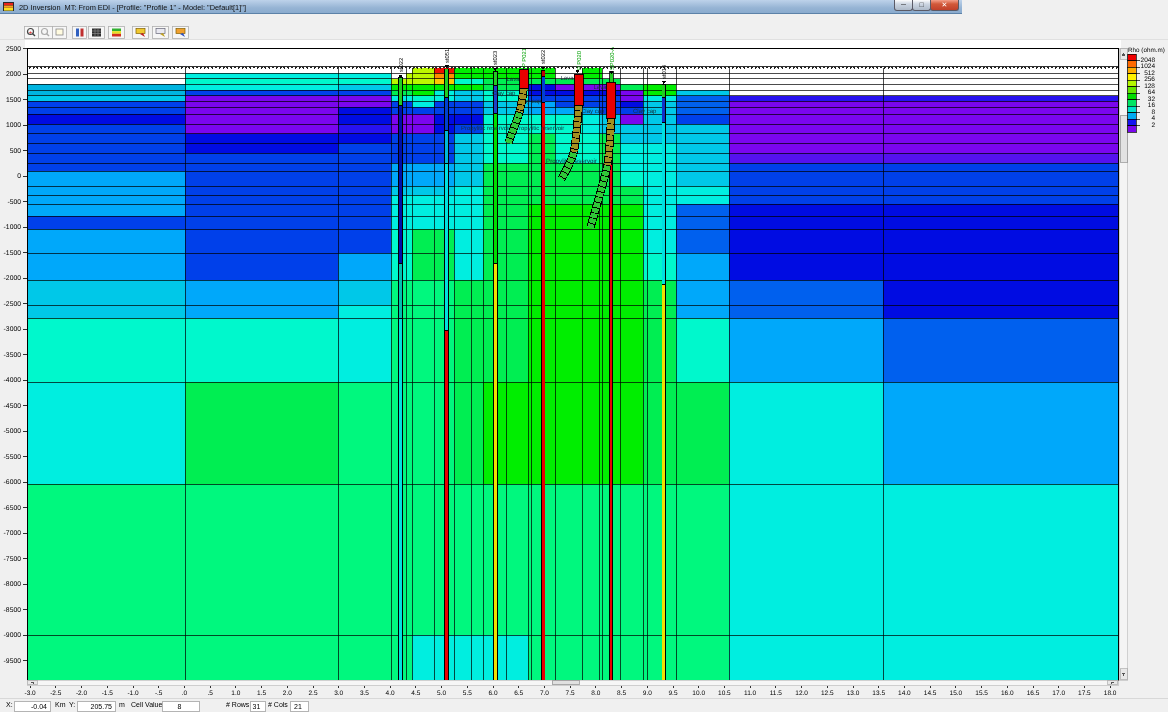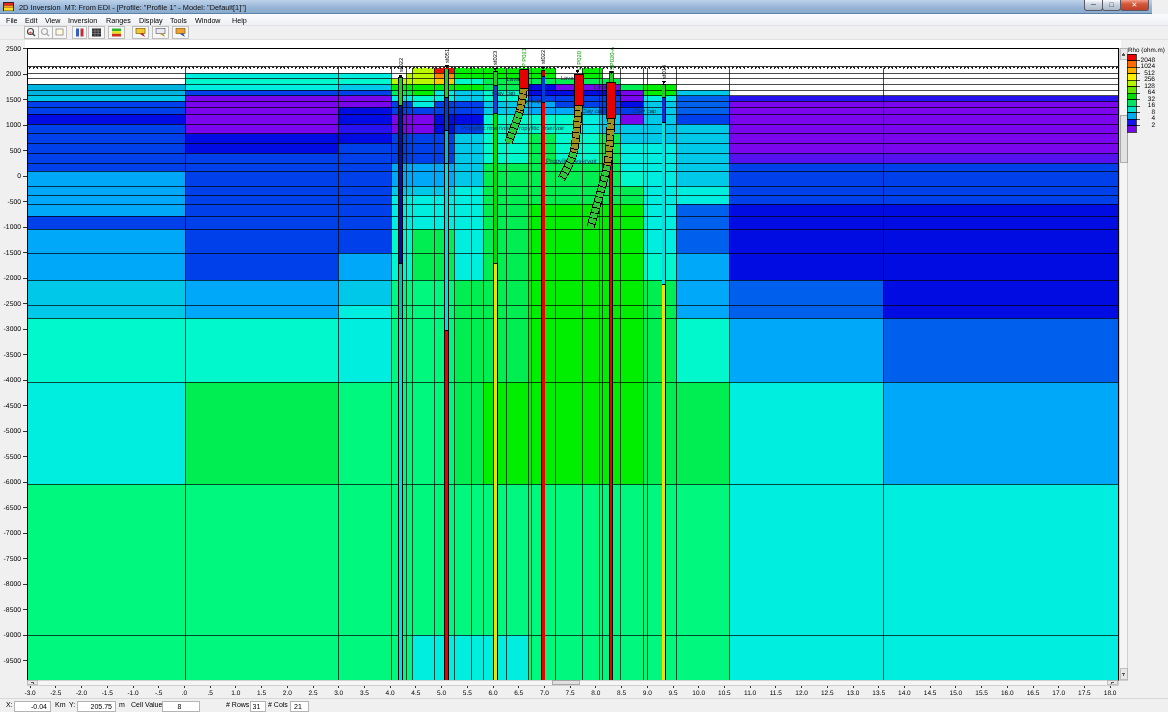--- a/index.html
+++ b/index.html
@@ -1,16 +1,16 @@
 <!DOCTYPE html>
 <html><head><meta charset="utf-8"><style>
 *{margin:0;padding:0;box-sizing:border-box}
 html,body{width:1168px;height:712px;overflow:hidden;font-family:"Liberation Sans",sans-serif}
 #win{width:1168px;height:712px;position:relative;background:#f0f0f0}
-#titlebar{position:absolute;left:0;top:0;width:1152px;height:14px;
+#titlebar{position:absolute;left:0;top:0;width:962px;height:14px;
  background:linear-gradient(#bdd2ea,#96b4d4 60%,#8aabce);border-bottom:1px solid #5c82a8;}
 #ticon{position:absolute;left:3px;top:2px;width:12px;height:10px}
 #ttext{position:absolute;left:19px;top:2.5px;font-size:7.4px;color:#111}
 #wbtns{position:absolute;right:3px;top:0px}
 .wb{display:inline-block;width:19px;height:11px;border:1px solid #5a5a66;border-top:none;
  border-radius:0 0 3px 3px;background:linear-gradient(#fdfdfd,#cdd6e2 40%,#aebac9);
  margin-left:-1px;text-align:center;font-size:7px;line-height:10px;color:#222;vertical-align:top}
 .wb.close{background:linear-gradient(#f4a08a,#d2593a 40%,#c0402a);width:29px;color:#fff}
 #menubar{position:absolute;left:0;top:14px;width:1168px;height:12px;
  background:linear-gradient(#fafbfc,#eef1f5);border-bottom:1px solid #e2e2e2;font-size:7.2px;color:#000}
@@ -28,31 +28,20 @@
 <div id="win">
 <div id="titlebar">
  <svg id="ticon" viewBox="0 0 12 10">
         <rect x="0" y="0" width="11" height="9" fill="#2b2b2b"></rect>
  <rect x="1" y="1" width="9" height="2.4" fill="#e8241c"></rect>
         <rect x="1" y="3.6" width="9" height="2.2" fill="#f8a020"></rect>
  <rect x="1" y="6" width="9" height="2.6" fill="#f8e020"></rect>
       </svg>
  <div id="ttext">2D Inversion&nbsp; MT: From EDI - [Profile: "Profile 1" - Model: "Default[1]"]</div>
  <div id="wbtns"><span class="wb">─</span><span class="wb">□</span><span class="wb close">✕</span></div>
-</div>
-<div id="menubar">
- <span style="left:6px">File</span>
-      <span style="left:25px">Edit</span>
- <span style="left:45px">View</span>
-      <span style="left:68px">Inversion</span>
- <span style="left:106px">Ranges</span>
-      <span style="left:139px">Display</span>
- <span style="left:170px">Tools</span>
-      <span style="left:195px">Window</span>
- <span style="left:232px">Help</span>
 </div>
 <div id="toolbar">
  <svg style="position:absolute;left:24px;top:0" width="180" height="14" viewBox="0 0 180 14">
   <g stroke="#b0b0b0" fill="#f6f6f6" stroke-width="0.8">
    <rect x="0.5" y="0.5" width="14" height="12"></rect>
           <rect x="14.5" y="0.5" width="14" height="12"></rect>
    <rect x="28.5" y="0.5" width="14" height="12"></rect>
    <rect x="48.5" y="0.5" width="14" height="12"></rect>
           <rect x="64.5" y="0.5" width="16" height="12"></rect>
    <rect x="84.5" y="0.5" width="16" height="12"></rect>

